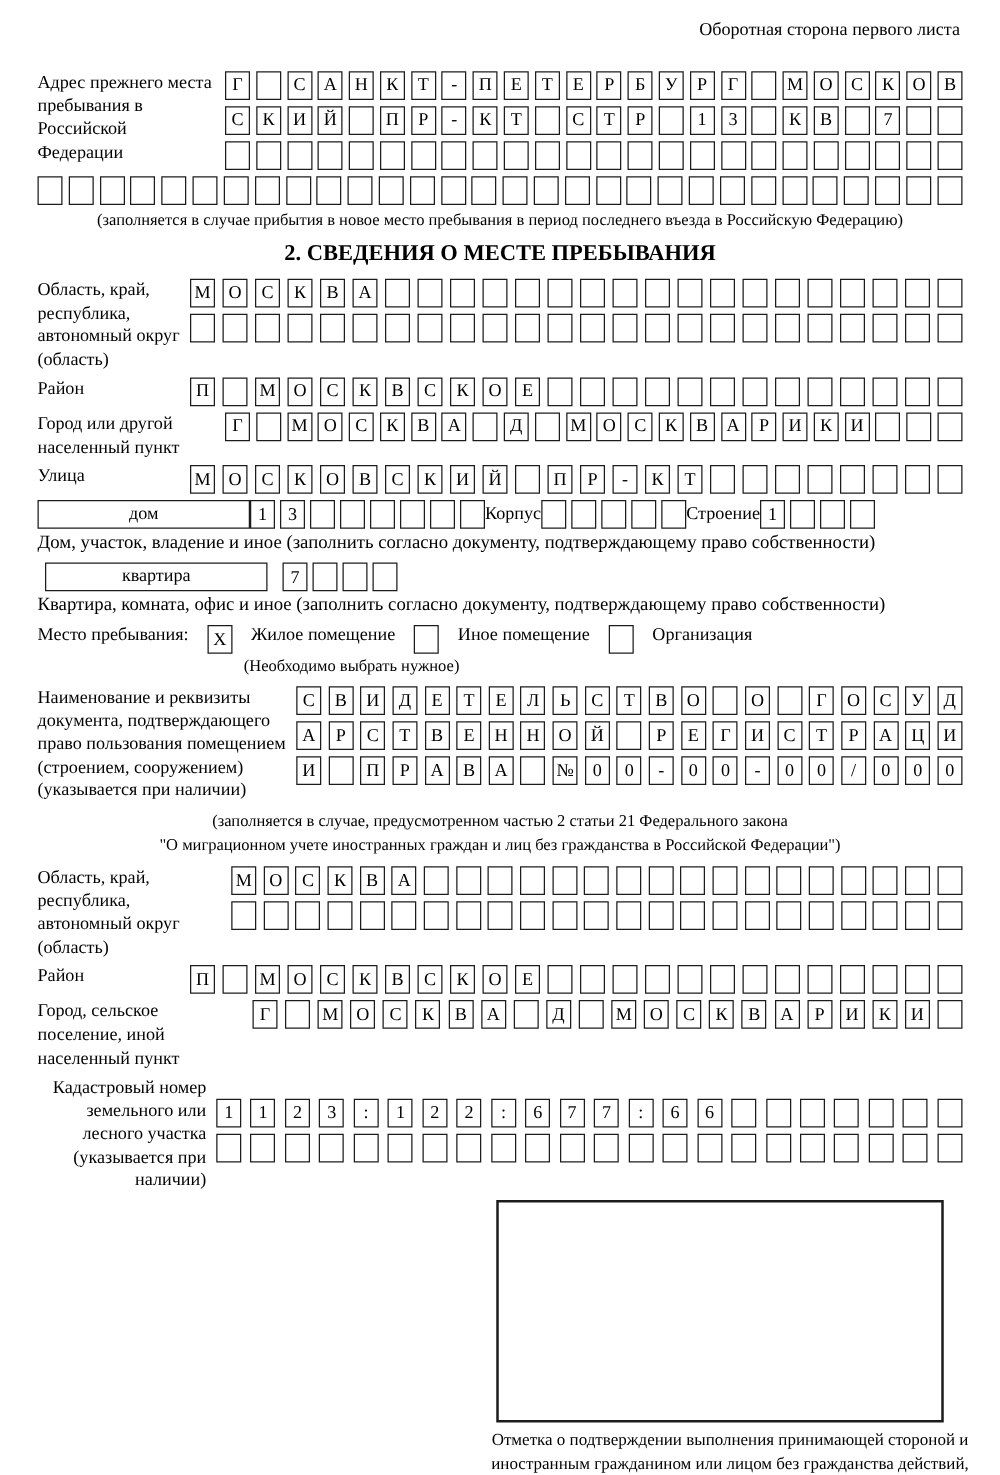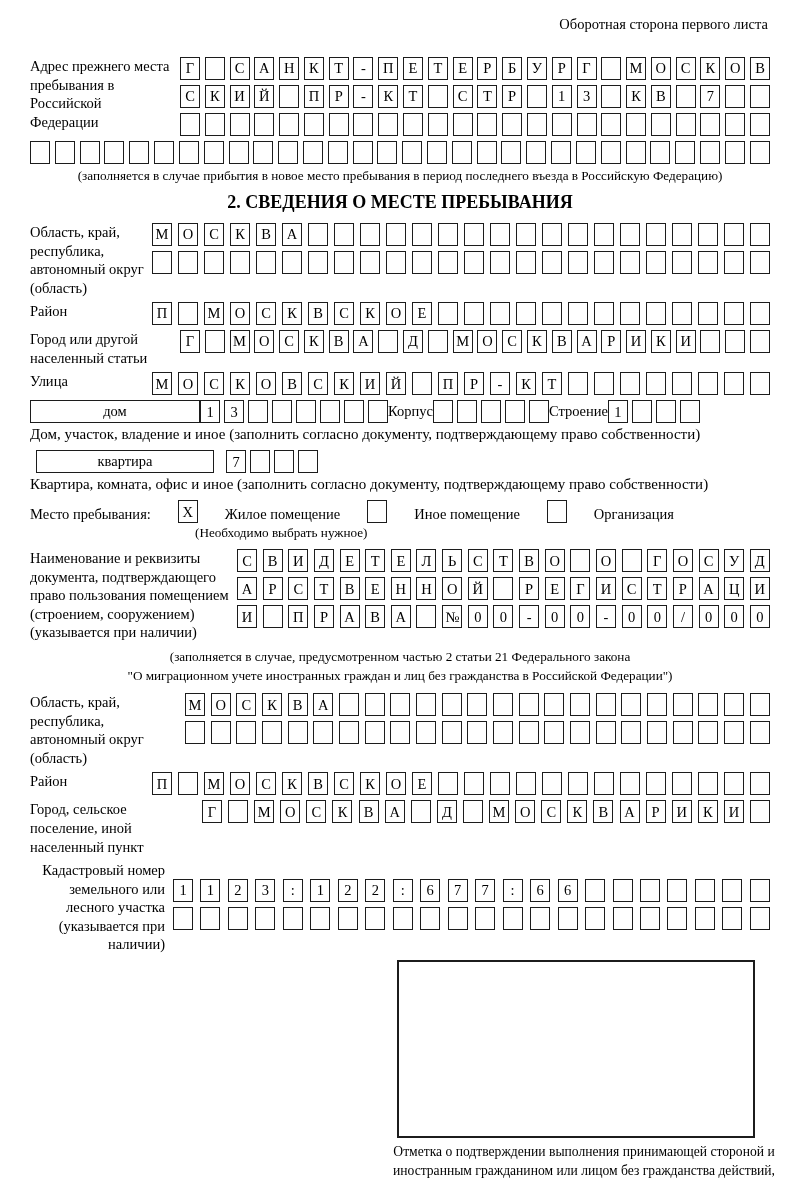--- a/index.html
+++ b/index.html
@@ -18,21 +18,21 @@
     font-size:14.5px;line-height:1;flex-shrink:0;background:#fff;}
   .fullrow{margin-bottom:4px;}
   .note{font-size:13.2px;}
   .center{text-align:center;}
   .sec-title{font-weight:bold;font-size:18px;text-align:center;margin:8px 0 10px 0;}
   .hbox{box-sizing:border-box;border:1.6px solid #1c1c1c;height:23px;display:flex;align-items:center;justify-content:center;font-size:14.5px;flex-shrink:0;}
   .hbox.dom{width:170px;} .hbox.kv{width:178px;margin-left:6px;}
   .inline-label{font-size:14.5px;line-height:23px;white-space:nowrap;}
   .houserow{display:flex;justify-content:flex-start;align-items:flex-start;margin-bottom:3px;}
   .caption{font-size:15px;margin:1px 0 7px 0;}
-  .stayrow{display:flex;align-items:flex-end;gap:27px;margin:4px 0 2px 0;}
+  .stayrow{display:flex;align-items:flex-start;gap:15px;margin:4px 0 2px 0;}
   .stayrow .txt{font-size:14.5px;white-space:nowrap;}
   .choose-note{font-size:13.2px;text-align:left;width:330px;margin:0 0 8px 165px;}
   .subnotes{font-size:13.2px;text-align:center;line-height:1.45;margin-bottom:8px;}
   .cad-rows{margin-top:18px;}
   .markbox{box-sizing:border-box;width:358px;height:178px;border:2px solid #1c1c1c;margin:6px 15px 4px auto;}
   .markcaption{width:412px;margin-left:348px;text-align:center;font-size:13.6px;line-height:1.4;}
 </style>
 </head>
 <body>
 
@@ -241,21 +241,21 @@
         <span class="cell"></span>
         <span class="cell"></span>
         <span class="cell"></span>
         <span class="cell"></span>
         <span class="cell"></span>
         <span class="cell"></span>
       </div>
   </div>
 
   <div class="frow">
-    <div class="label lw150">Город или другой населенный статьи</div>
+    <div class="label lw150">Город или другой населенный пункт</div>
     <div class="cells">
         <span class="cell">Г</span>
         <span class="cell"></span>
         <span class="cell">М</span>
         <span class="cell">О</span>
         <span class="cell">С</span>
         <span class="cell">К</span>
         <span class="cell">В</span>
         <span class="cell">А</span>
         <span class="cell"></span>

